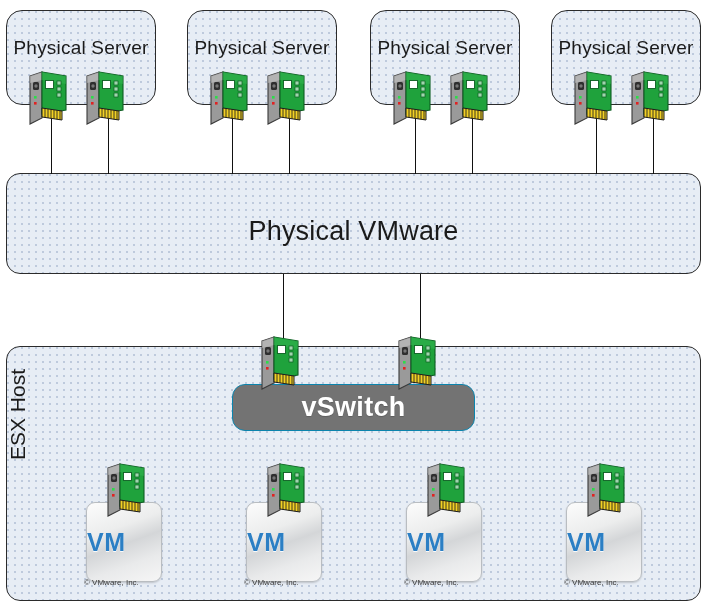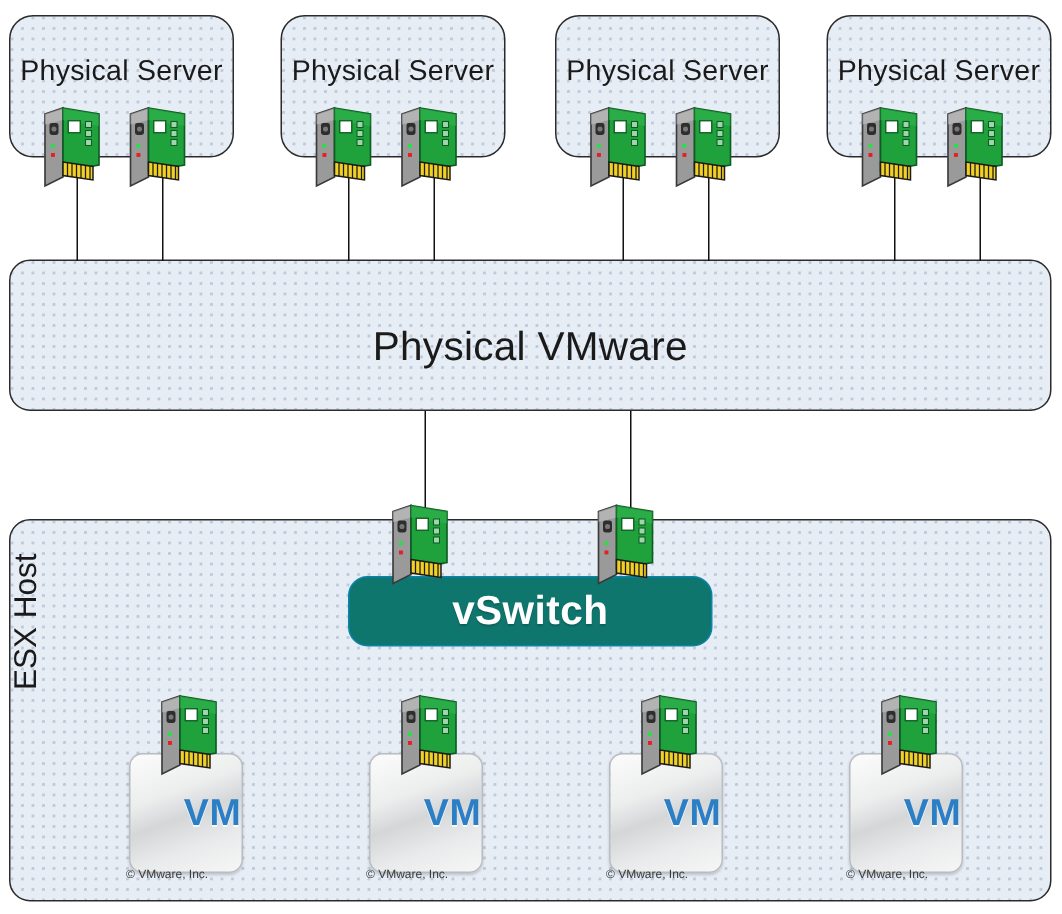--- a/index.html
+++ b/index.html
@@ -86,21 +86,21 @@
   .nic {
     position: absolute;
     width: 44px;
     height: 56px;
   }
 
   
   .vswitch {
     position: absolute;
     box-sizing: border-box;
-    background: #0f766e;
+    background: #737373;
     border: 1.4px solid #0b84ad;
     border-radius: 13px;
     display: flex;
     align-items: center;
     justify-content: center;
   }
   .vswitch-label {
     color: #ffffff;
     font-size: 27px;
     font-weight: bold;
@@ -113,21 +113,21 @@
     position: absolute;
     box-sizing: border-box;
     width: 76px;
     height: 80px;
     border-radius: 9px;
     border: 1px solid #b9bdc1;
     background: linear-gradient(160deg, #fcfcfc 0%, #eceded 34%, #d4d6d8 52%, #e9eaeb 74%, #f6f6f6 100%);
     box-shadow: 0 1px 2px rgba(0,0,0,0.18);
     display: flex;
     align-items: center;
-    justify-content: flex-end;
+    justify-content: flex-start;
   }
   .vm-label {
     color: #2c7fc4;
     font-size: 25px;
     font-weight: bold;
     letter-spacing: 0.5px;
     text-shadow: 0 1px 0 rgba(255,255,255,0.85);
   }
   .vm-caption {
     position: absolute;

